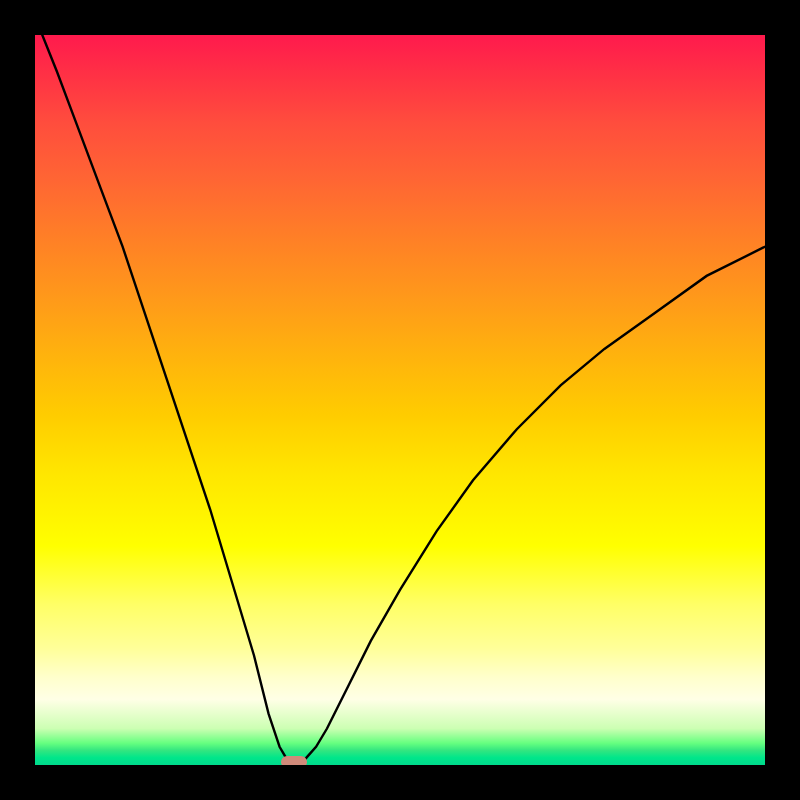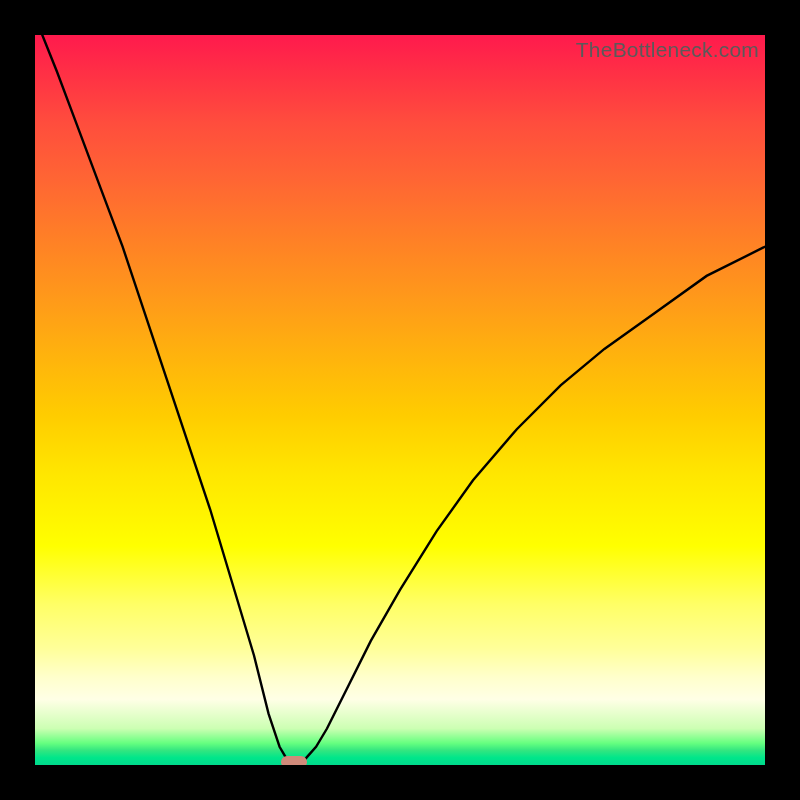--- a/index.html
+++ b/index.html
@@ -77,21 +77,20 @@
     z-index: 6;
     transform: translate(-50%, -50%);
   }
 </style>
 </head>
 <body>
 
 <div class="outer">
   <div class="plot-area">
 
-    <div class="watermark">TheBottleneck.com</div>
 
     <svg class="curve" viewBox="0 0 730 730" preserveAspectRatio="none">
       <path id="curve-left" d="M7.30 0.00 L21.90 36.50 L43.80 94.90 L65.70 153.30 L87.60 211.70 L109.50 277.40 L131.40 343.10 L153.30 408.80 L175.20 474.50 L197.10 547.50 L219.00 620.50 L233.60 678.90 L244.55 711.75 L251.85 724.16 L255.50 727.81" fill="none" stroke="#000" stroke-width="2.4" stroke-linecap="round"></path>
       <path id="curve-right" d="M262.80 727.81 L270.10 724.16 L281.05 711.75 L292.00 693.50 L313.90 649.70 L335.80 605.90 L365.00 554.80 L401.50 496.40 L438.00 445.30 L481.80 394.20 L525.60 350.40 L569.40 313.90 L620.50 277.40 L671.60 240.90 L730.00 211.70" fill="none" stroke="#000" stroke-width="2.4" stroke-linecap="round"></path>
     </svg>
 
     <div class="marker" id="marker" style="left: 259.15px; top: 727.08px;"></div>
 
   </div>
 </div>

